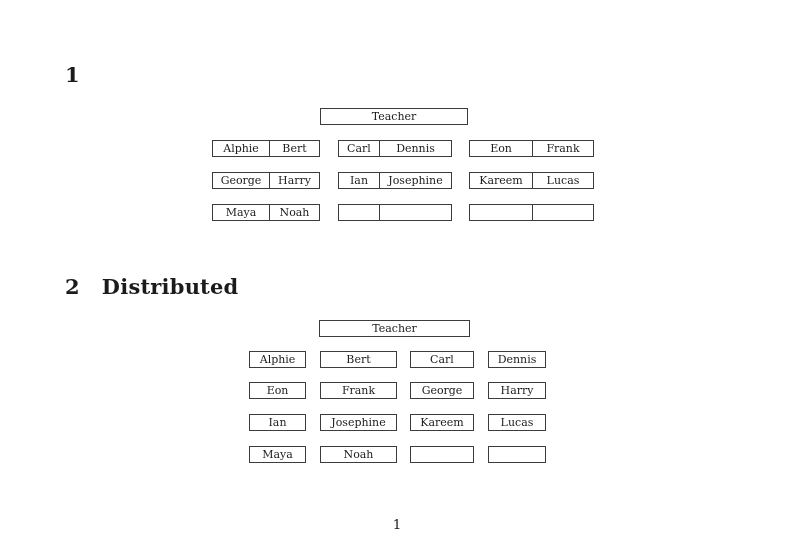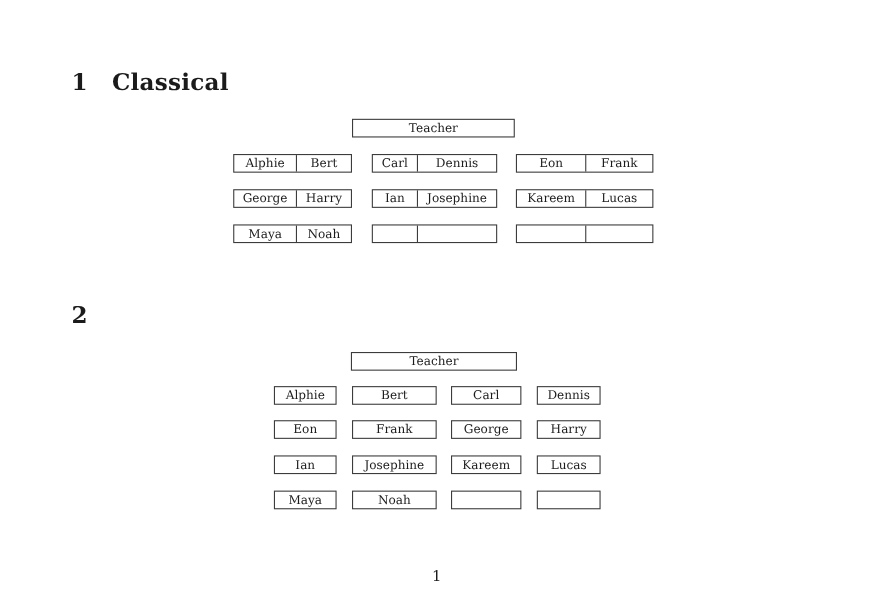--- a/index.html
+++ b/index.html
@@ -41,21 +41,20 @@
     font-size:13.5px;
   }
 </style>
 </head>
 <body>
 
 <div class="page">
 
   <div class="heading h1">
     <span>1</span>
-    <span>Classical</span>
   </div>
 
   <div class="box t1">
     <span>Teacher</span>
   </div>
 
   <div class="desk dA r1">
     <div class="seat s1">Alphie</div>
     <div class="seat s2">Bert</div>
   </div>
@@ -89,20 +88,21 @@
     <div class="seat s1"></div>
     <div class="seat s2"></div>
   </div>
   <div class="desk dC r3">
     <div class="seat s1"></div>
     <div class="seat s2"></div>
   </div>
 
   <div class="heading h2">
     <span>2</span>
+    <span>Distributed</span>
   </div>
 
   <div class="box t2">
     <span>Teacher</span>
   </div>
 
   <div class="box e1 q1">Alphie</div>
   <div class="box e2 q1">Bert</div>
   <div class="box e3 q1">Carl</div>
   <div class="box e4 q1">Dennis</div>

